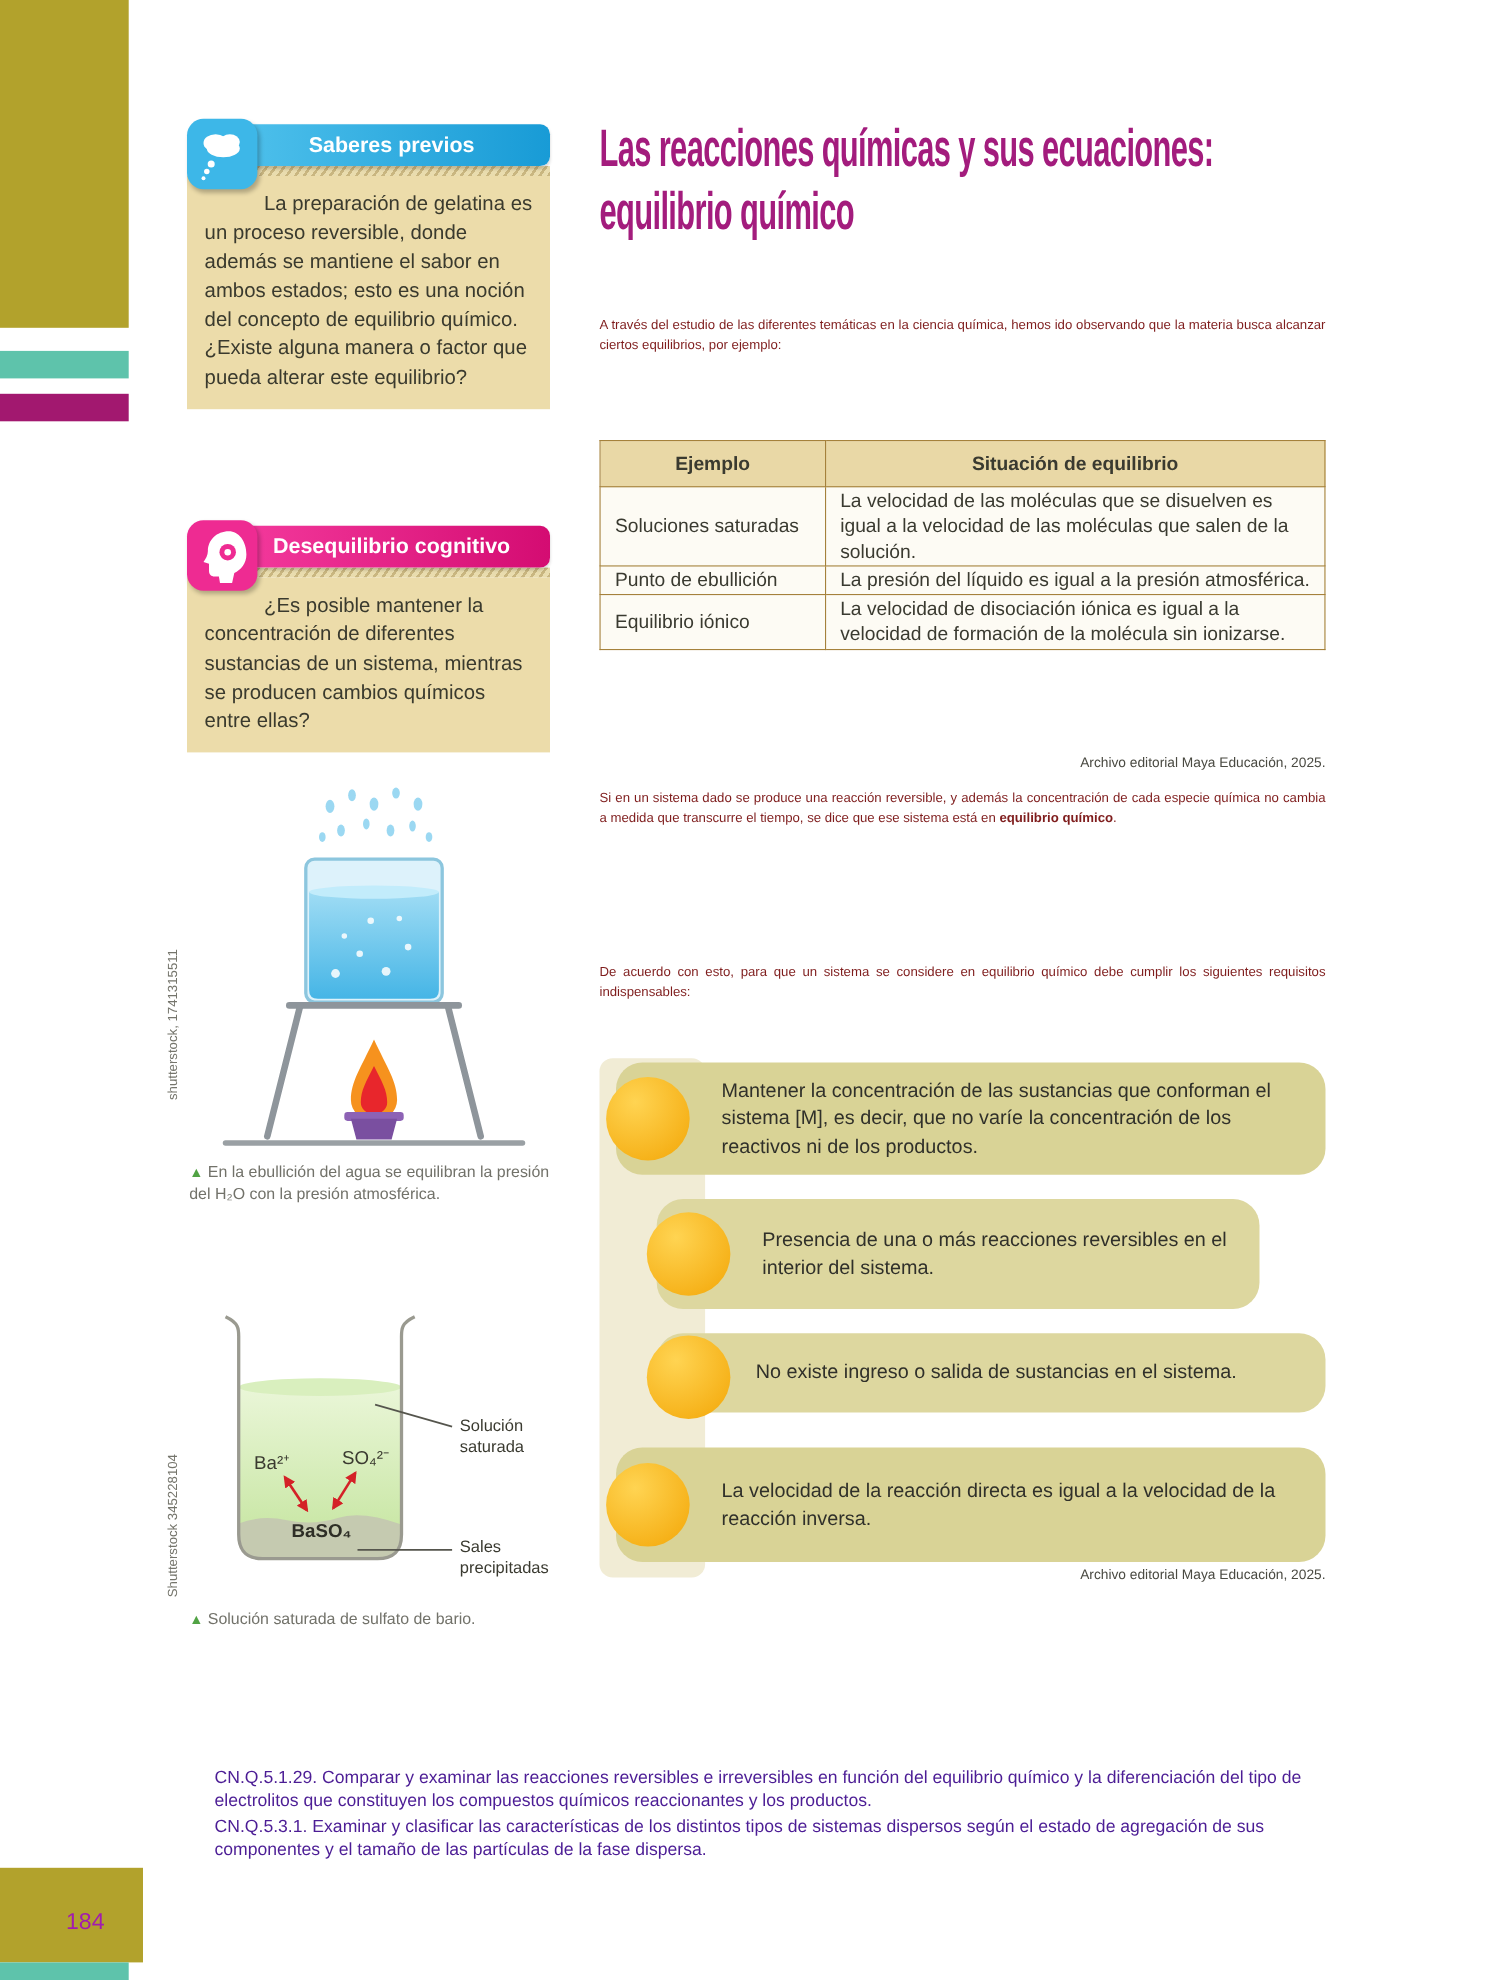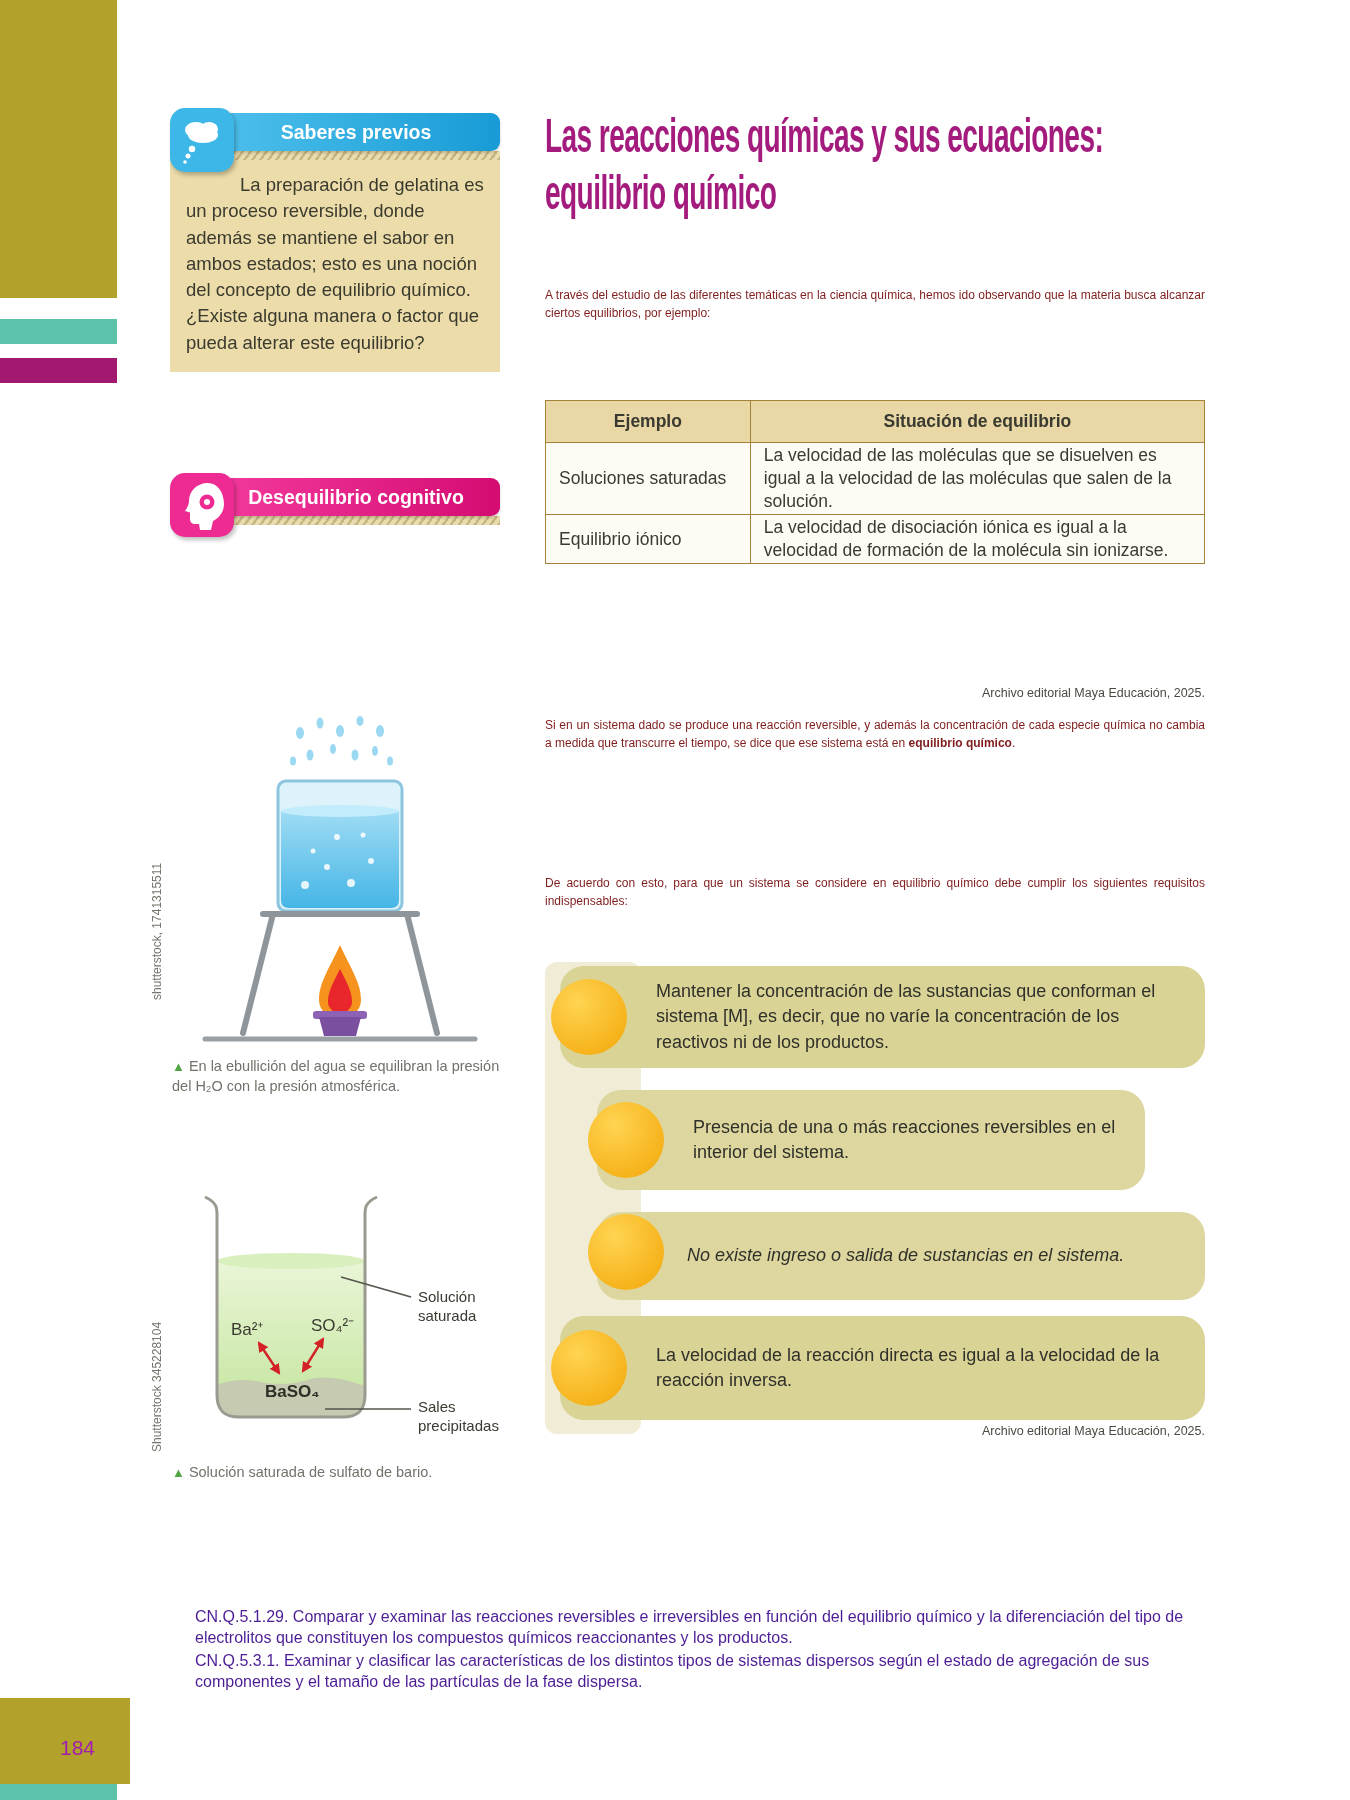--- a/index.html
+++ b/index.html
@@ -62,21 +62,21 @@
 
   .req-band { position:absolute; left:545px; top:962px; width:96px; height:472px;
               background:#f1ecd5; border-radius:12px; }
   .req-box { position:absolute; background:#d9d396; border-radius:24px; display:flex;
              align-items:center; color:#30302a; font-size:18px; line-height:1.4; z-index:1; }
   .req-box .txt { width:100%; }
   .req-circle { position:absolute; width:76px; height:76px; border-radius:50%; z-index:2;
                 background:radial-gradient(circle at 35% 30%, #ffd452, #f3a606); }
   .rb1 { left:560px; top:966px;  width:645px; height:102px; padding-left:96px; box-sizing:content-box; }
   .rb2 { left:597px; top:1090px; width:452px; height:100px; padding-left:96px; }
-  .rb3 { left:597px; top:1212px; width:518px; height:88px;  padding-left:90px;font-style:italic; }
+  .rb3 { left:597px; top:1212px; width:518px; height:72px;  padding-left:90px; }
   .rb4 { left:560px; top:1316px; width:549px; height:104px; padding-left:96px; }
   .rb1,.rb2,.rb3,.rb4 { box-sizing:border-box; padding-right:18px; }
   .rb1 { width:645px; } .rb2 { width:548px; } .rb3 { width:608px; } .rb4 { width:645px; }
   .rc1 { left:551px; top:979px; }
   .rc2 { left:588px; top:1102px; }
   .rc3 { left:588px; top:1214px; }
   .rc4 { left:551px; top:1330px; }
   .rb2,.rb3 { background:#ddd79f; }
 
   .quote { top:1456px; }
@@ -125,20 +125,24 @@
       <svg viewBox="0 0 64 64" width="64" height="64" aria-hidden="true">
         <path fill="#ffffff" d="M38,10c-11,0-19,8-19,18 0,4-2,7-4,10l5,1.5v6.5c0,3 2,5 5,5h4l1,6h11l2-9c6-3 11-9 11-17 0-12-7-21-16-21z"></path>
         <circle cx="37" cy="29" r="7.5" fill="#ee2b92"></circle>
         <circle cx="37" cy="29" r="3" fill="#ffffff"></circle>
       </svg>
     </div>
     <div class="info-header">
       <span>Desequilibrio cognitivo</span>
     </div>
     <div class="info-hatch"></div>
+    <div class="info-body">
+      <span class="icon-spacer"></span>
+      <span>¿Es posible mantener la concentración de diferentes sustancias de un sistema, mientras se producen cambios químicos entre ellas?</span>
+    </div>
   </div>
 
   <div class="rot-credit" style="left:150px; top:1000px;">shutterstock, 1741315511</div>
   <div class="fig" style="left:185px; top:715px; width:300px; height:340px;">
     <svg viewBox="0 0 300 340" width="300" height="340" aria-hidden="true">
       <defs>
         <linearGradient id="water" x1="0" y1="0" x2="0" y2="1">
           <stop offset="0" stop-color="#9fdcf4"></stop>
             <stop offset="1" stop-color="#45b5e6"></stop>
         </linearGradient>
@@ -232,20 +236,24 @@
         <th>Ejemplo</th>
         <th>Situación de equilibrio</th>
       </tr>
     </thead>
     <tbody>
       <tr>
         <td>Soluciones saturadas</td>
         <td>La velocidad de las moléculas que se disuelven es igual a la velocidad de las moléculas que salen de la solución.</td>
       </tr>
       <tr>
+        <td>Punto de ebullición</td>
+        <td>La presión del líquido es igual a la presión atmosférica.</td>
+      </tr>
+      <tr>
         <td>Equilibrio iónico</td>
         <td>La velocidad de disociación iónica es igual a la velocidad de formación de la molécula sin ionizarse.</td>
       </tr>
     </tbody>
   </table>
   <p class="credit" style="top:686px;">Archivo editorial Maya Educación, 2025.</p>
 
   <p class="para" style="top:716px;">
     <span>Si en un sistema dado se produce una reacción reversible, y además la concentración de cada especie química no cambia a medida que transcurre el tiempo, se dice que ese sistema está en </span><strong>equilibrio químico</strong><span>.</span>
   </p>

